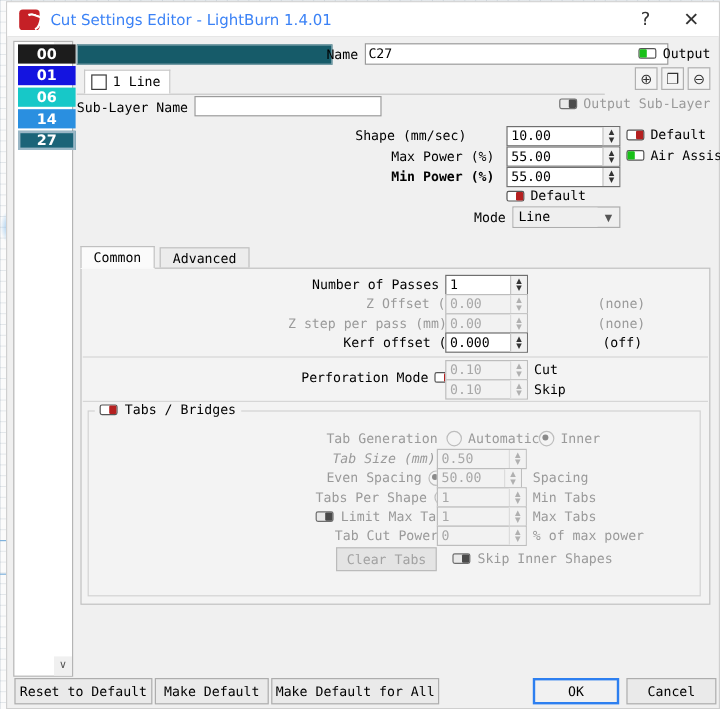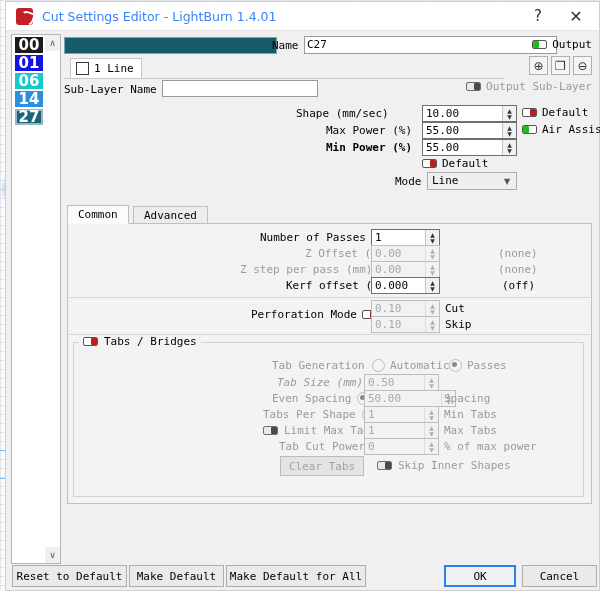--- a/index.html
+++ b/index.html
@@ -69,23 +69,23 @@
     background:#ffffff;border:1px solid #b4b4b4;box-sizing:border-box;
   }
   .layer-scroll-up,.layer-scroll-dn{
     position:absolute;right:0;width:15px;height:16px;background:#f0f0f0;
     display:flex;align-items:center;justify-content:center;font-size:9px;color:#555;
     font-family:"DejaVu Sans","Liberation Sans",sans-serif;
   }
   .layer-scroll-up{top:0;}
   .layer-scroll-dn{bottom:0;}
   .layer-chip{
-    position:absolute;left:3px;width:28px;height:16px;
+    position:absolute;left:3px;width:48px;height:16px;
     font-family:"DejaVu Sans","Liberation Sans",sans-serif;
-    font-size:15px;font-weight:bold;color:#fff;
+    font-size:12px;font-weight:bold;color:#fff;
     display:flex;align-items:center;justify-content:center;
     box-sizing:border-box;
   }
   .layer-chip.sel{border:2px solid #9ab7c6;}
 
   
   .main{
     position:absolute;left:58px;top:2px;right:3px;bottom:0;
   }
 
@@ -420,36 +420,36 @@
 
           <div class="row" style="left:198px;top:16px;">
             <span class="lbl dim">Tab Generation</span>
           </div>
           <div class="row" style="left:298px;top:16px;gap:5px;">
             <span class="radio dis"></span>
             <span class="lbl dim">Automatic</span>
           </div>
           <div class="row" style="left:375px;top:16px;gap:5px;">
             <span class="radio dis chk"></span>
-            <span class="lbl dim">Passes</span>
+            <span class="lbl dim">Inner</span>
           </div>
 
           <div class="row" style="left:203px;top:33px;font-style:italic;">
             <span class="lbl dim">Tab Size (mm)</span>
           </div>
           <div class="spin dis" style="position:absolute;left:290px;top:31px;width:75px;">
             <span class="val">0.50</span>
             <span class="arrows">▲<br>▼</span>
           </div>
 
           <div class="row" style="left:198px;top:49px;gap:6px;">
             <span class="lbl dim">Even Spacing</span>
             <span class="radio dis chk"></span>
           </div>
-          <div class="spin dis" style="position:absolute;left:290px;top:47px;width:92px;">
+          <div class="spin dis" style="position:absolute;left:290px;top:47px;width:71px;">
             <span class="val">50.00</span>
             <span class="arrows">▲<br>▼</span>
           </div>
           <div class="row" style="left:370px;top:49px;">
             <span class="lbl dim">Spacing</span>
           </div>
 
           <div class="row" style="left:189px;top:65px;gap:6px;">
             <span class="lbl dim">Tabs Per Shape</span>
             <span class="radio dis"></span>

